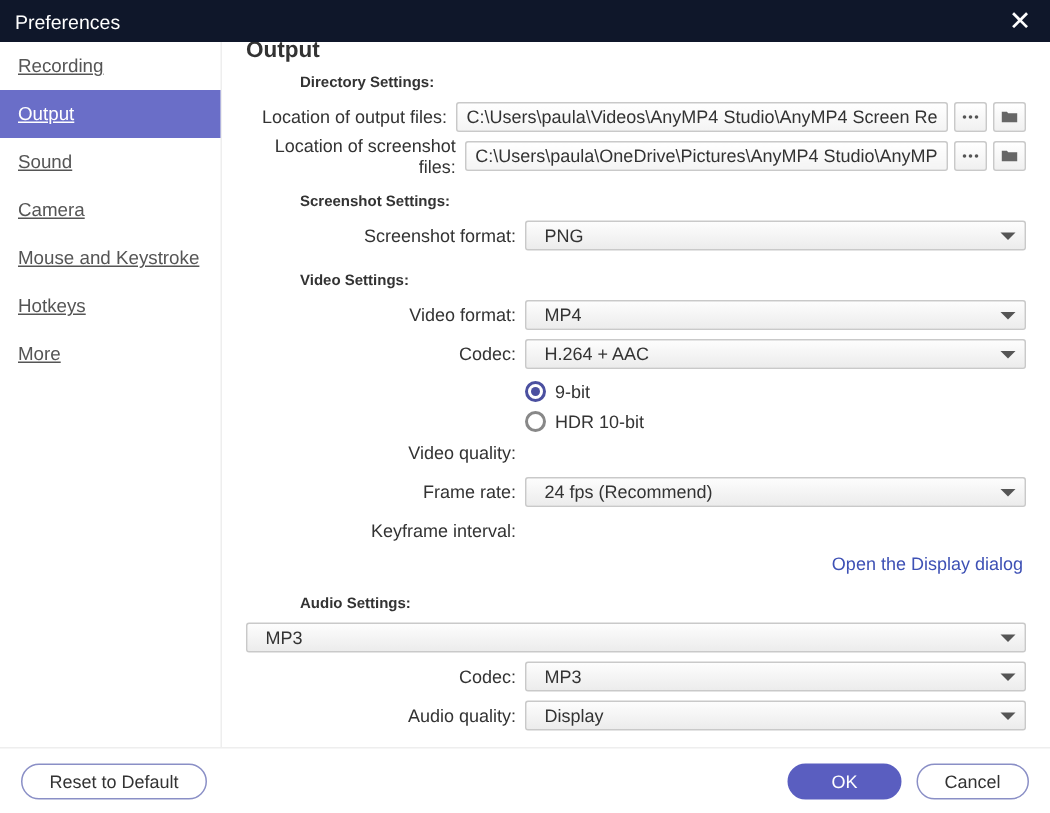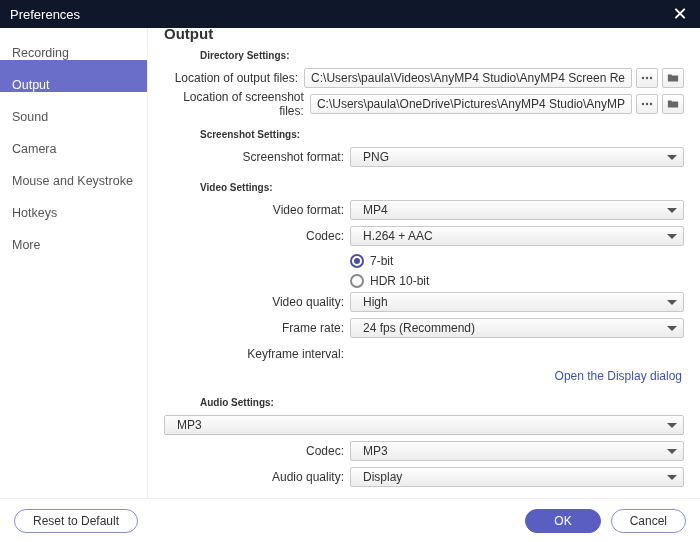--- a/index.html
+++ b/index.html
@@ -2,21 +2,21 @@
 <html><head>
 <meta charset="utf-8">
 <style>
   * { box-sizing: border-box; margin: 0; padding: 0; }
   html, body { width: 700px; height: 542px; font-family: -apple-system, "Segoe UI", Arial, sans-serif; font-size: 12px; color: #333; overflow: hidden; }
   .titlebar { height: 28px; background: #0f172a; display: flex; align-items: center; justify-content: space-between; padding: 0 10px; }
   .titlebar-title { color: #fff; font-size: 13px; }
   .close-x { color: #fff; font-size: 18px; cursor: pointer; width: 20px; text-align: center; }
   .body { display: flex; height: 470px; }
   .sidebar { width: 148px; background: #fff; border-right: 1px solid #eee; }
-  .sidebar-item { height: 32px; display: flex; align-items: flex-end; padding-left: 12px; font-size: 12.5px; color: #555; cursor: pointer; }
+  .sidebar-item { height: 32px; display: flex; align-items: center; padding-left: 12px; font-size: 12.5px; color: #555; cursor: pointer; text-decoration: underline; }
   .sidebar-item.active { background: #6a6ec8; color: #fff; }
   .main { flex: 1; padding: 0 16px 8px 16px; overflow: hidden; position: relative; }
   .page-title { font-size: 15px; font-weight: bold; color: #333; margin-top: -3px; margin-bottom: 8px; }
   .section { margin-bottom: 14px; }
   .section-header { font-size: 10px; font-weight: bold; margin-bottom: 6px; padding-left: 36px; }
   .row { display: flex; align-items: center; margin-bottom: 4px; height: 22px; }
   .label { width: 186px; text-align: right; padding-right: 6px; font-size: 12px; color: #333; }
   .field { flex: 1; display: flex; align-items: center; gap: 4px; }
   .textbox { flex: 1; height: 20px; border: 1px solid #c9c9c9; background: linear-gradient(#fff,#f4f4f4); padding: 0 6px; font-size: 12px; color: #333; line-height: 18px; overflow: hidden; white-space: nowrap; text-overflow: ellipsis; border-radius: 2px; }
   .iconbtn { width: 22px; height: 20px; border: 1px solid #c9c9c9; background: linear-gradient(#fff,#f0f0f0); display: flex; align-items: center; justify-content: center; border-radius: 2px; cursor: pointer; }
@@ -142,34 +142,28 @@
             <div class="select">
               <span>H.264 + AAC</span>
               <span class="chev"></span>
             </div>
           </div>
       </div>
       <div class="radio-row">
         <div class="radio-outer sel">
             <div class="radio-inner"></div>
           </div>
-        <span class="radio-label">7-bit</span>
+        <span class="radio-label">9-bit</span>
       </div>
       <div class="radio-row">
         <div class="radio-outer"></div>
         <span class="radio-label">HDR 10-bit</span>
       </div>
       <div class="row">
         <div class="label">Video quality:</div>
-        <div class="field">
-            <div class="select">
-              <span>High</span>
-              <span class="chev"></span>
-            </div>
-          </div>
       </div>
       <div class="row">
         <div class="label">Frame rate:</div>
         <div class="field">
             <div class="select">
               <span>24 fps (Recommend)</span>
               <span class="chev"></span>
             </div>
           </div>
       </div>

